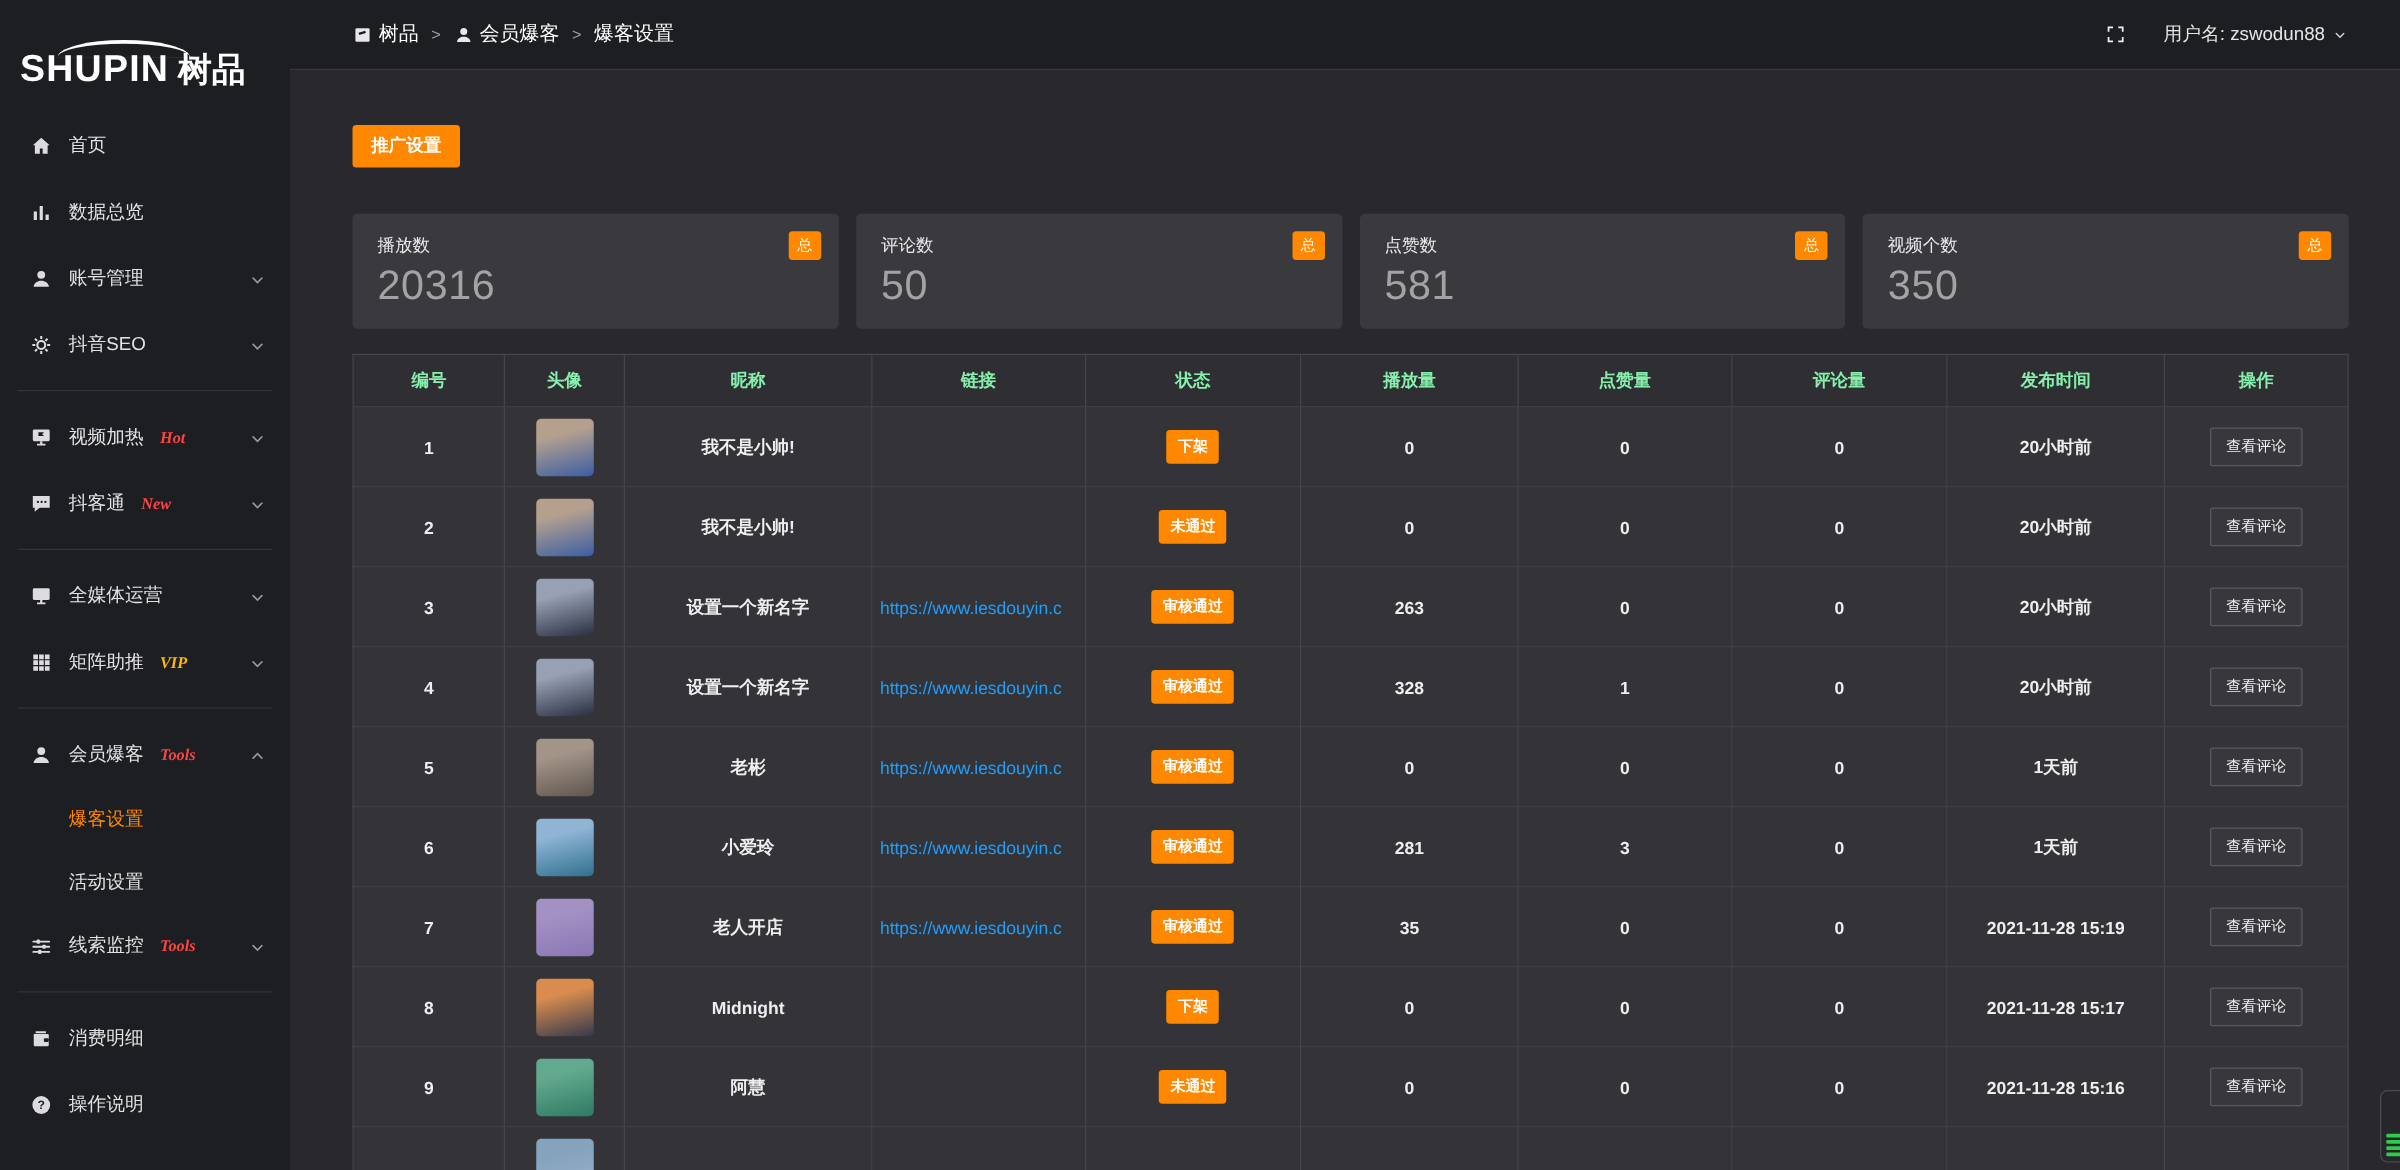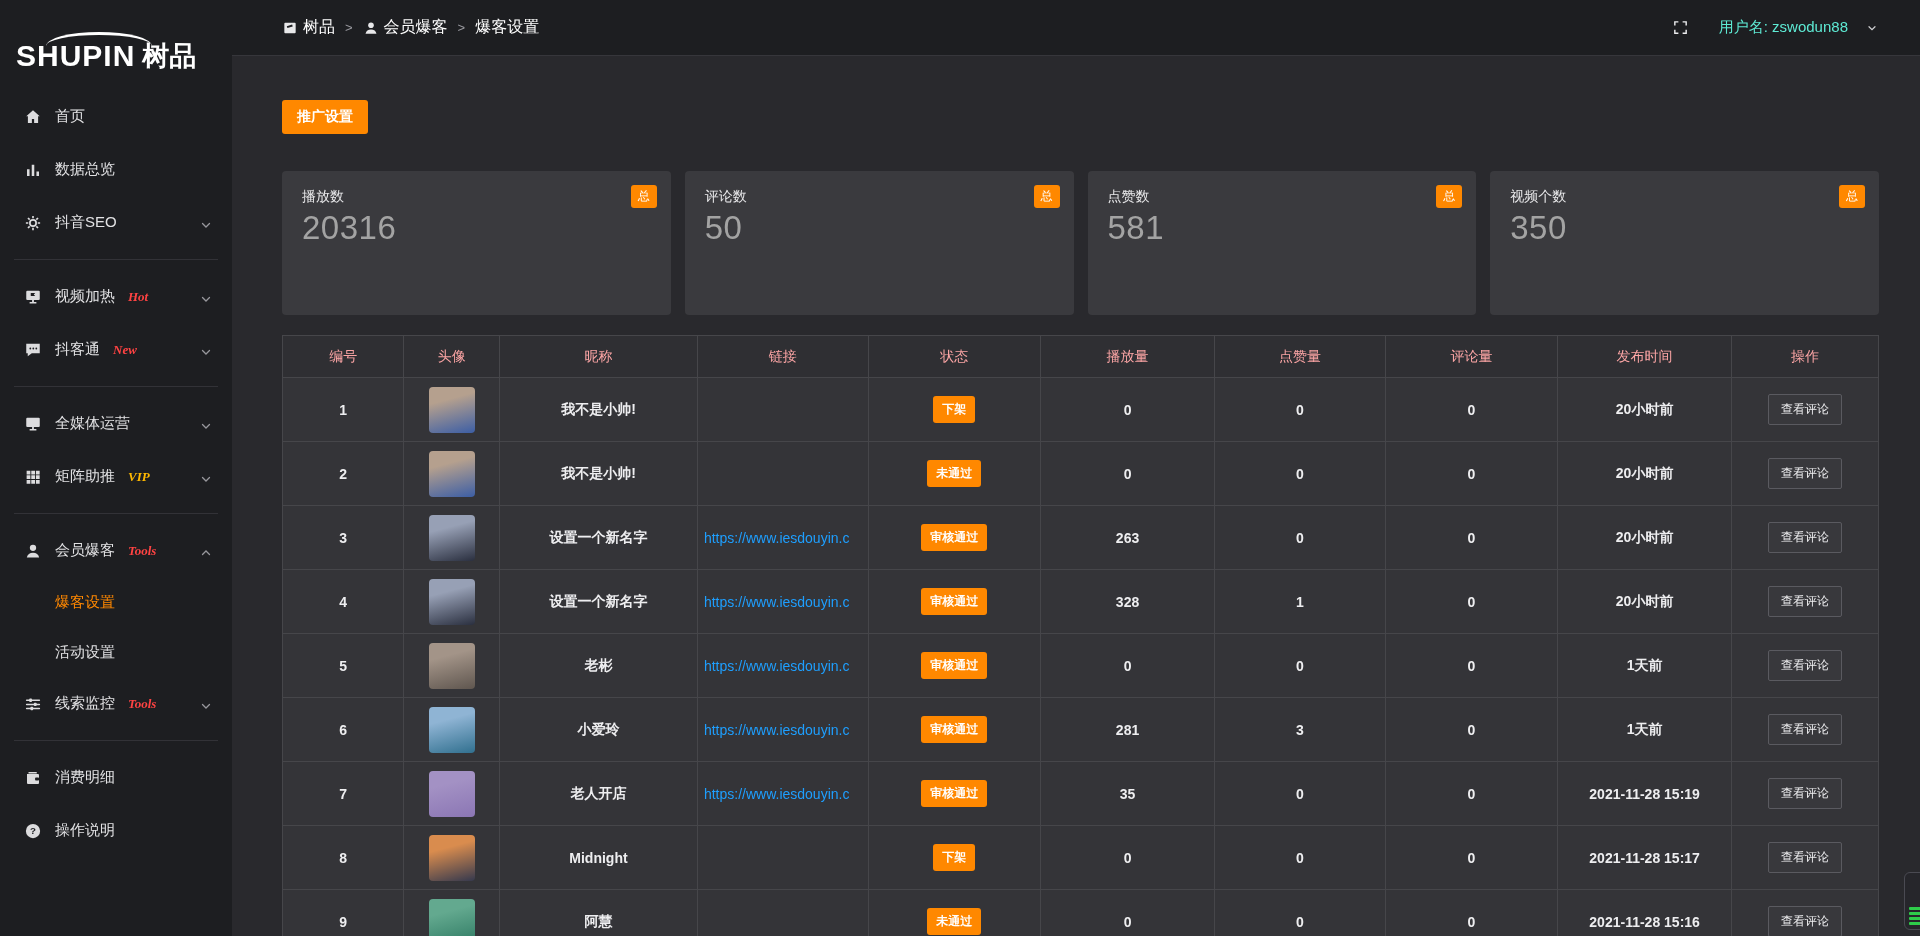--- a/index.html
+++ b/index.html
@@ -34,40 +34,40 @@
   
   .main{flex:1; display:flex; flex-direction:column; min-width:0;}
   .topbar{height:56px; flex:none; background:var(--side-bg); border-bottom:1px solid #36363b;
     display:flex; align-items:center; justify-content:space-between; padding:0 42px 0 50px;}
   .crumbs{display:flex; align-items:center; gap:10px; font-size:16px; color:#fff;}
   .crumb{display:flex; align-items:center; gap:5px; cursor:pointer;}
   .crumb .icn{width:16px; height:16px; color:#e8e8ea;}
   .crumb-sep{color:#9a9aa0; font-size:13px;}
   .top-right{display:flex; align-items:center; gap:30px;}
   .fs{width:17px; height:17px; color:#ededef; cursor:pointer;}
-  .user{display:flex; align-items:center; gap:18px; font-size:15px; color:#5eead4; cursor:pointer;}
+  .user{display:flex; align-items:center; gap:6px; font-size:15px; color:#e5e5e5; cursor:pointer;}
   .caret{width:12px; height:12px; color:#cfcfd2;}
 
   .content{flex:1; background:var(--content-bg); padding:0 41px 0 50px; overflow:hidden;}
   .promo{display:inline-block; margin-top:44px; height:34px; padding:0 15px; border:none;
     background:var(--accent); color:#fff; font-size:14px; font-weight:700; border-radius:3px;
     font-family:inherit; cursor:pointer;}
 
   .cards{display:flex; gap:14px; margin-top:37px;}
-  .card{flex:1; height:144px; background:var(--card-bg); border-radius:4px; position:relative;
+  .card{flex:1; height:92px; background:var(--card-bg); border-radius:4px; position:relative;
     padding:17px 20px;}
   .card-label{font-size:14px; color:#e9e9eb;}
   .card-value{font-size:33px; font-weight:500; color:#a3a3a3; margin-top:3px; letter-spacing:.5px;}
   .card-badge{position:absolute; top:14px; right:14px; background:var(--accent); color:#fff;
     font-size:12px; padding:3px 7px; border-radius:3px;}
 
   .tablewrap{margin-top:20px;}
   table{width:100%; border-collapse:collapse; table-layout:fixed;}
   th,td{border:1px solid var(--grid-line); text-align:center; overflow:hidden;}
-  th{height:42px; background:var(--head-bg); font-size:14px; font-weight:400; color:#fca5a5;}
+  th{height:42px; background:var(--head-bg); font-size:14px; font-weight:700; color:#86efac;}
   td{height:64px; background:var(--row-bg); font-size:14px; font-weight:600; color:#eeeef0;}
   td.link-cell{text-align:left; padding:0 2px 0 6px; white-space:nowrap;}
   td.link-cell a{color:var(--link); font-weight:400; text-decoration:none; font-size:14px;}
   .avatar{width:46px; height:46px; border-radius:4px; margin:0 auto;}
   .chip{display:inline-block; background:var(--accent); color:#fff; font-size:12px; font-weight:600;
     padding:5px 9px; border-radius:3px; white-space:nowrap; cursor:pointer;}
   .act-btn{background:#38383c; border:1px solid #5a5a60; color:#f0f0f2; font-size:12px;
     padding:6px 12px; border-radius:2px; font-family:inherit; cursor:pointer; white-space:nowrap;}
 
   .fwidget{position:absolute; right:-16px; bottom:6px; width:32px; height:58px; background:#26262b;
@@ -95,20 +95,32 @@
           </span>
           <span>首页</span>
         </div>
         <div class="nav-item">
           <span class="icn">
             <svg viewBox="0 0 24 24">
               <path d="M4 20v-9h3.4v9zM10.3 20V5h3.4v15zM16.6 20v-6H20v6z" fill="currentColor"></path>
             </svg>
           </span>
           <span>数据总览</span>
+        </div>
+        <div class="nav-item">
+          <span class="icn">
+            <svg viewBox="0 0 24 24">
+              <circle cx="12" cy="7.8" r="4.2" fill="currentColor"></circle>
+              <path d="M3.8 20.5c.6-4 4-6.3 8.2-6.3s7.6 2.3 8.2 6.3z" fill="currentColor"></path>
+            </svg>
+          </span>
+          <span>账号管理</span>
+          <span class="chev"><svg viewBox="0 0 24 24" fill="none" stroke="currentColor" stroke-width="2.6" stroke-linecap="round">
+              <path d="M5 9l7 7 7-7"></path>
+            </svg></span>
         </div>
         <div class="nav-item">
           <span class="icn">
             <svg viewBox="0 0 24 24" fill="none" stroke="currentColor" stroke-width="2.2">
               <circle cx="12" cy="12" r="4.2"></circle>
               <path d="M12 2.5v3.2M12 18.3v3.2M2.5 12h3.2M18.3 12h3.2M5.3 5.3l2.3 2.3M16.4 16.4l2.3 2.3M18.7 5.3l-2.3 2.3M7.6 16.4l-2.3 2.3"></path>
             </svg>
           </span>
           <span>抖音SEO</span>
           <span class="chev"><svg viewBox="0 0 24 24" fill="none" stroke="currentColor" stroke-width="2.6" stroke-linecap="round">

